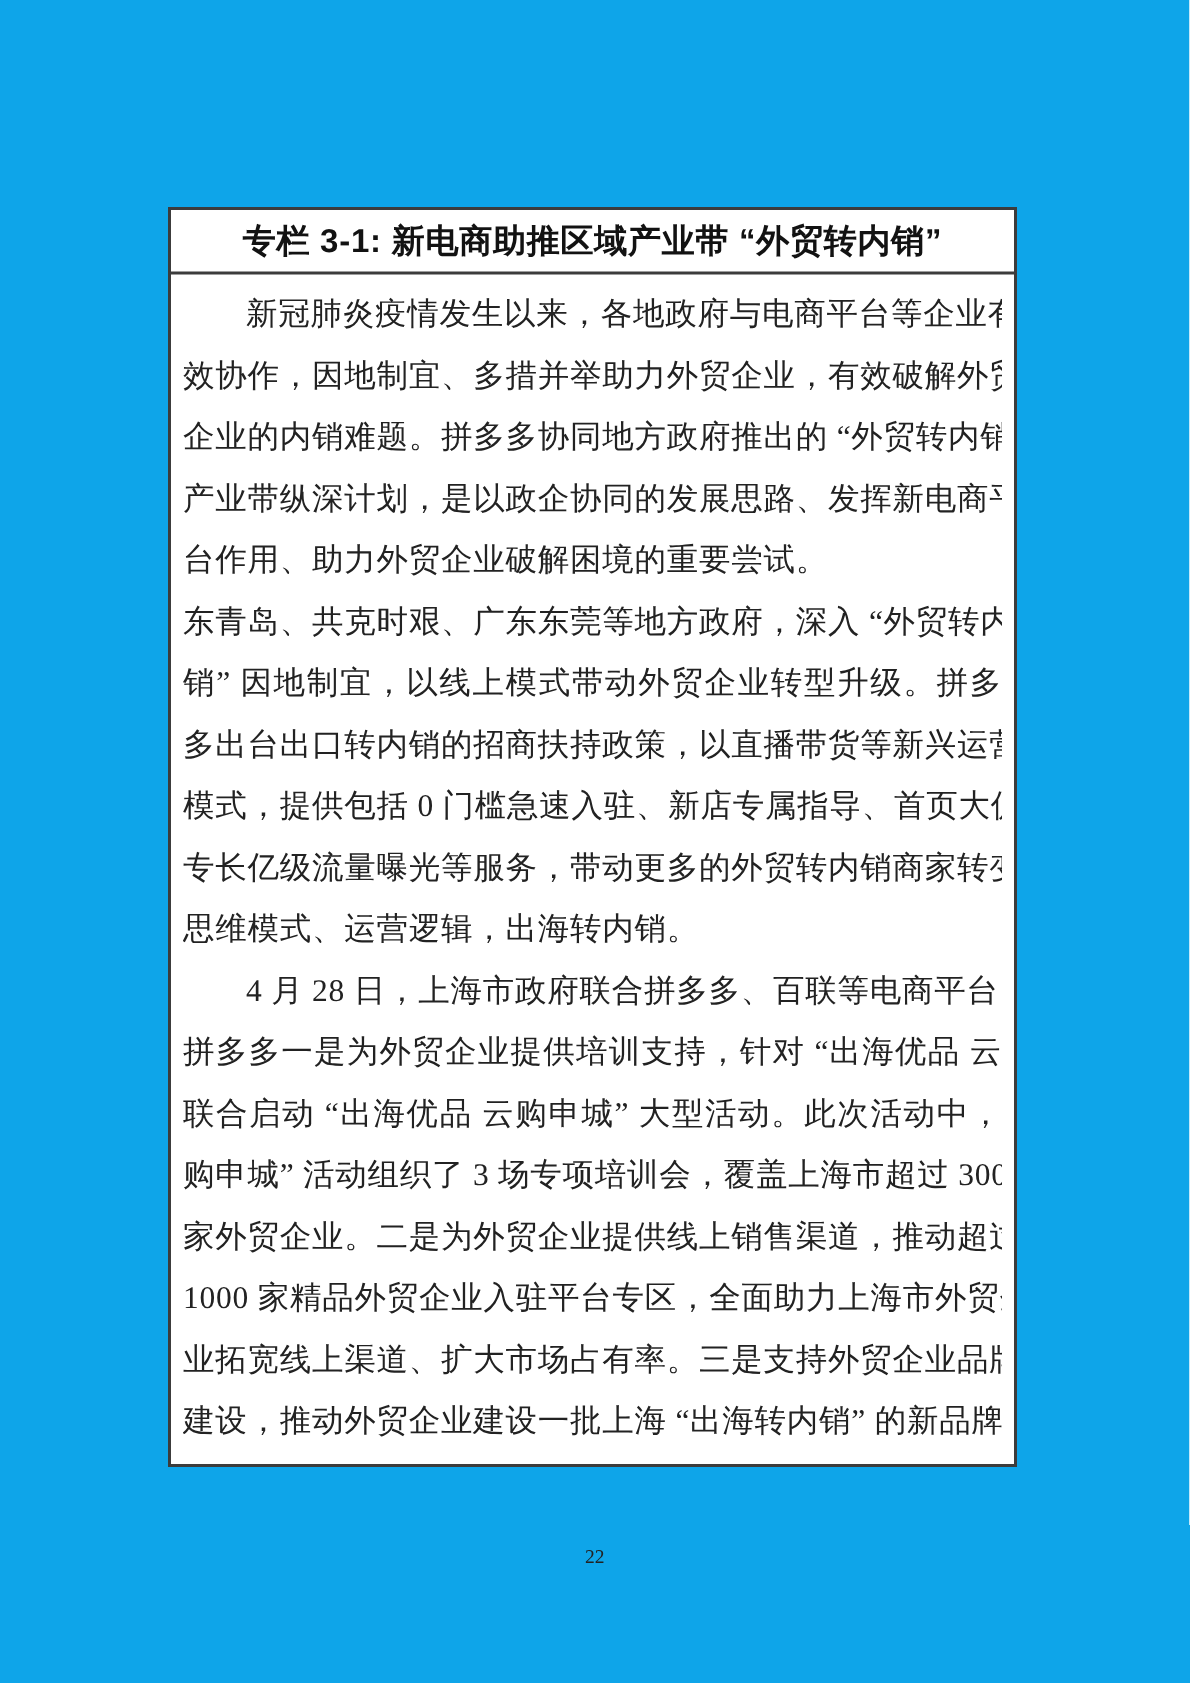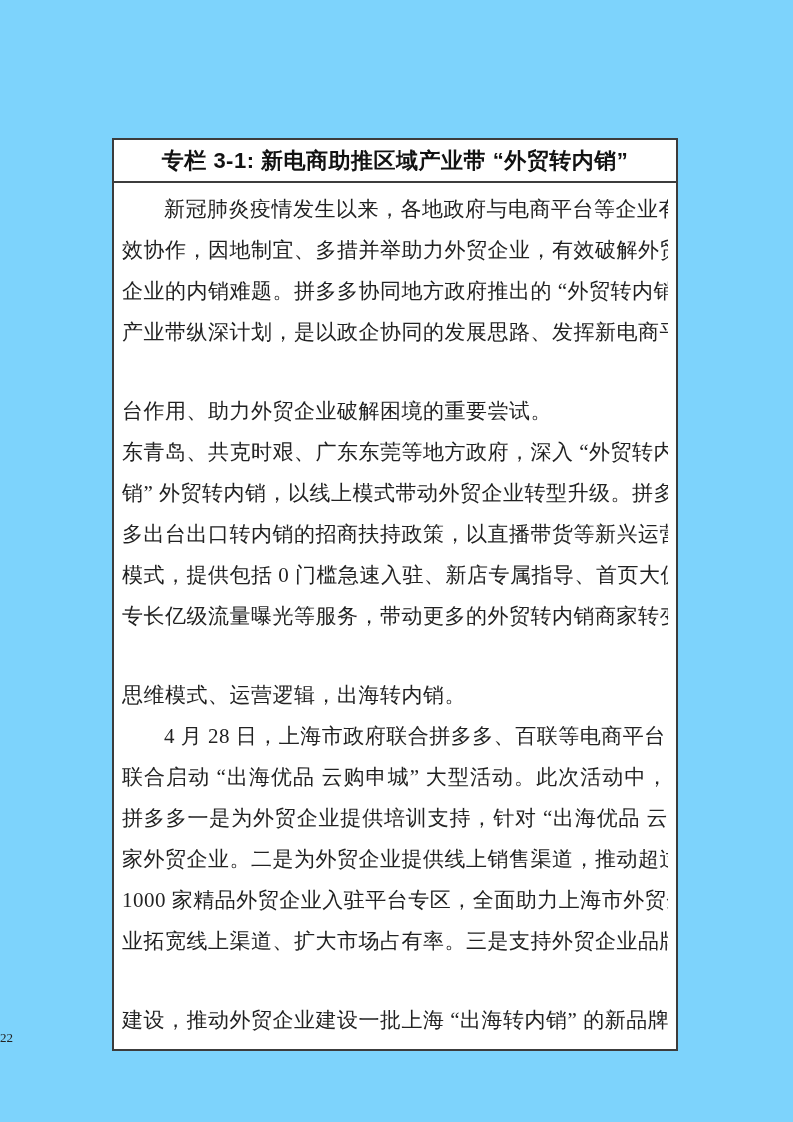--- a/index.html
+++ b/index.html
@@ -4,21 +4,21 @@
 <style>
   html, body {
     margin: 0;
     padding: 0;
     background: #ffffff;
   }
   .page {
     position: relative;
     width: 793px;
     height: 1122px;
-    background: #7dd3fc;
+    background: #0ea5e9;
     overflow: hidden;
     font-family: "Liberation Serif", "DejaVu Serif", serif;
     color: #1f1f1f;
   }
   .callout-box {
     position: absolute;
     left: 112px;
     top: 138px;
     width: 566px;
     border: 2px solid #3c3c3c;
@@ -53,27 +53,27 @@
     text-align-last: justify;
     overflow: hidden;
     white-space: nowrap;
     letter-spacing: 0.5px;
   }
   .line.first {
     text-indent: 2em;
   }
   .line.last {
     text-align-last: left;
-    margin-top: 38px;
   }
   .page-number {
     position: absolute;
     left: 0;
     top: 1030px;
     width: 100%;
+    text-align: center;
     font-size: 13px;
     color: #222222;
     font-family: "Liberation Serif", "DejaVu Serif", serif;
   }
 </style>
 </head>
 <body>
 
 <div class="page">
   <div class="callout-box">
@@ -81,30 +81,31 @@
     <div class="callout-body">
         <div class="paragraph">
           <div class="line first">新冠肺炎疫情发生以来，各地政府与电商平台等企业有</div>
           <div class="line">效协作，因地制宜、多措并举助力外贸企业，有效破解外贸</div>
           <div class="line">企业的内销难题。拼多多协同地方政府推出的 “外贸转内销”</div>
           <div class="line">产业带纵深计划，是以政企协同的发展思路、发挥新电商平</div>
           <div class="line last">台作用、助力外贸企业破解困境的重要尝试。</div>
         </div>
         <div class="paragraph">
           <div class="line">东青岛、共克时艰、广东东莞等地方政府，深入 “外贸转内</div>
-          <div class="line">销” 外贸转内销，以线上模式带动外贸企业转型升级。拼多</div>
+          <div class="line">销” 因地制宜，以线上模式带动外贸企业转型升级。拼多</div>
           <div class="line">多出台出口转内销的招商扶持政策，以直播带货等新兴运营</div>
           <div class="line">模式，提供包括 0 门槛急速入驻、新店专属指导、首页大促</div>
           <div class="line">专长亿级流量曝光等服务，带动更多的外贸转内销商家转变</div>
           <div class="line last">思维模式、运营逻辑，出海转内销。</div>
         </div>
         <div class="paragraph">
           <div class="line first">4 月 28 日，上海市政府联合拼多多、百联等电商平台，</div>
+          <div class="line">拼多多一是为外贸企业提供培训支持，针对 “出海优品 云</div>
           <div class="line">联合启动 “出海优品 云购申城” 大型活动。此次活动中，</div>
-          <div class="line">拼多多一是为外贸企业提供培训支持，针对 “出海优品 云</div>
+          <div class="line">购申城” 活动组织了 3 场专项培训会，覆盖上海市超过 300</div>
           <div class="line">家外贸企业。二是为外贸企业提供线上销售渠道，推动超过</div>
           <div class="line">1000 家精品外贸企业入驻平台专区，全面助力上海市外贸企</div>
           <div class="line">业拓宽线上渠道、扩大市场占有率。三是支持外贸企业品牌</div>
           <div class="line last">建设，推动外贸企业建设一批上海 “出海转内销” 的新品牌，</div>
         </div>
       </div>
   </div>
   <div class="page-number">22</div>
 </div>
 

